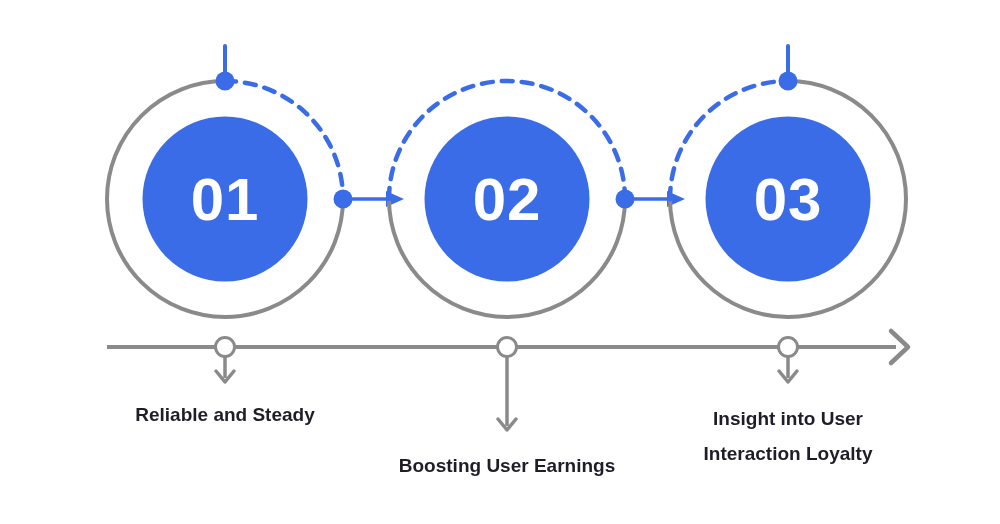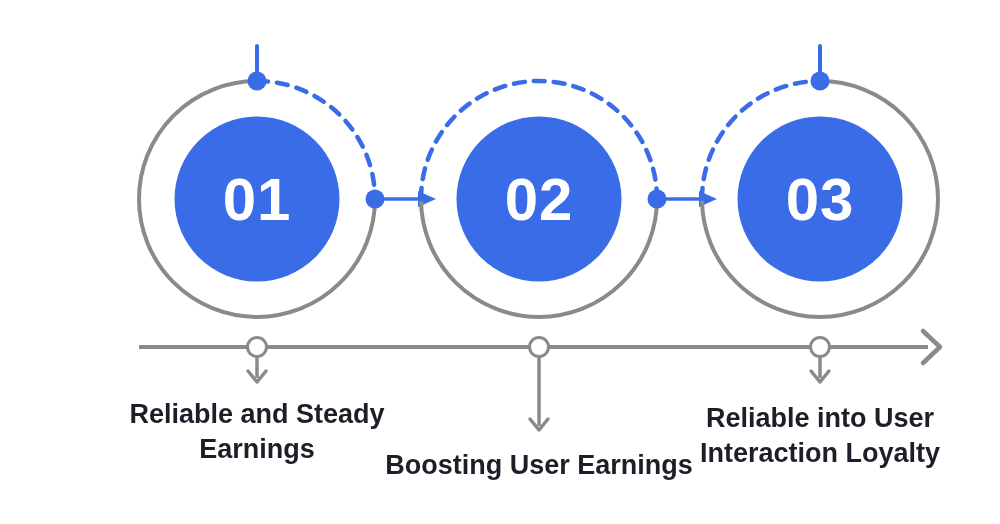--- a/index.html
+++ b/index.html
@@ -8,21 +8,20 @@
     --text:#1e1e28;
     --bg:#ffffff;
   }
   html,body{margin:0;padding:0;background:var(--bg);}
   .canvas{
     position:relative;
     width:952px;height:524px;
     background:var(--bg);
     overflow:hidden;
     font-family:"Liberation Sans", sans-serif;
-    margin-left:32px;
   }
   svg{position:absolute;left:0;top:0;display:block;}
 
   .arc-gray{fill:none;stroke:var(--gray);stroke-width:4;}
   .arc-dash{fill:none;stroke:var(--accent);stroke-width:4.5;stroke-dasharray:11 9;stroke-linecap:round;}
   .inner-circle{fill:var(--accent);}
   .num{
     fill:#ffffff;
     font-family:"Liberation Sans", sans-serif;
     font-weight:700;
@@ -40,21 +39,21 @@
   .node{fill:#ffffff;stroke:var(--gray);stroke-width:3;}
   .down-stem{stroke:var(--gray);stroke-width:3.5;}
   .down-chev{fill:none;stroke:var(--gray);stroke-width:3.5;stroke-linecap:round;stroke-linejoin:round;}
 
   .label{
     position:absolute;
     transform:translateX(-50%);
     text-align:center;
     color:var(--text);
     font-weight:700;
-    font-size:27px;
+    font-size:19px;
     line-height:35px;
     white-space:nowrap;
   }
 </style>
 </head>
 <body>
 
 <div class="canvas">
 
   <svg width="1000" height="524" viewBox="0 0 1000 524">
@@ -109,25 +108,24 @@
       <circle class="node" cx="507" cy="347" r="9.5"></circle>
 
       <line class="down-stem" x1="788" y1="357" x2="788" y2="378"></line>
       <polyline class="down-chev" points="779,371 788,382 797,371"></polyline>
       <circle class="node" cx="788" cy="347" r="9.5"></circle>
     </g>
   </svg>
 
   <div class="label" style="left:225px;top:397px;">
     <div>Reliable and Steady</div>
-    <div>Earnings</div>
   </div>
 
   <div class="label" style="left:507px;top:448px;">
     <div>Boosting User Earnings</div>
   </div>
 
   <div class="label" style="left:788px;top:401px;">
-    <div>Reliable into User</div>
+    <div>Insight into User</div>
     <div>Interaction Loyalty</div>
   </div>
 
 </div>
 
 </body></html>

